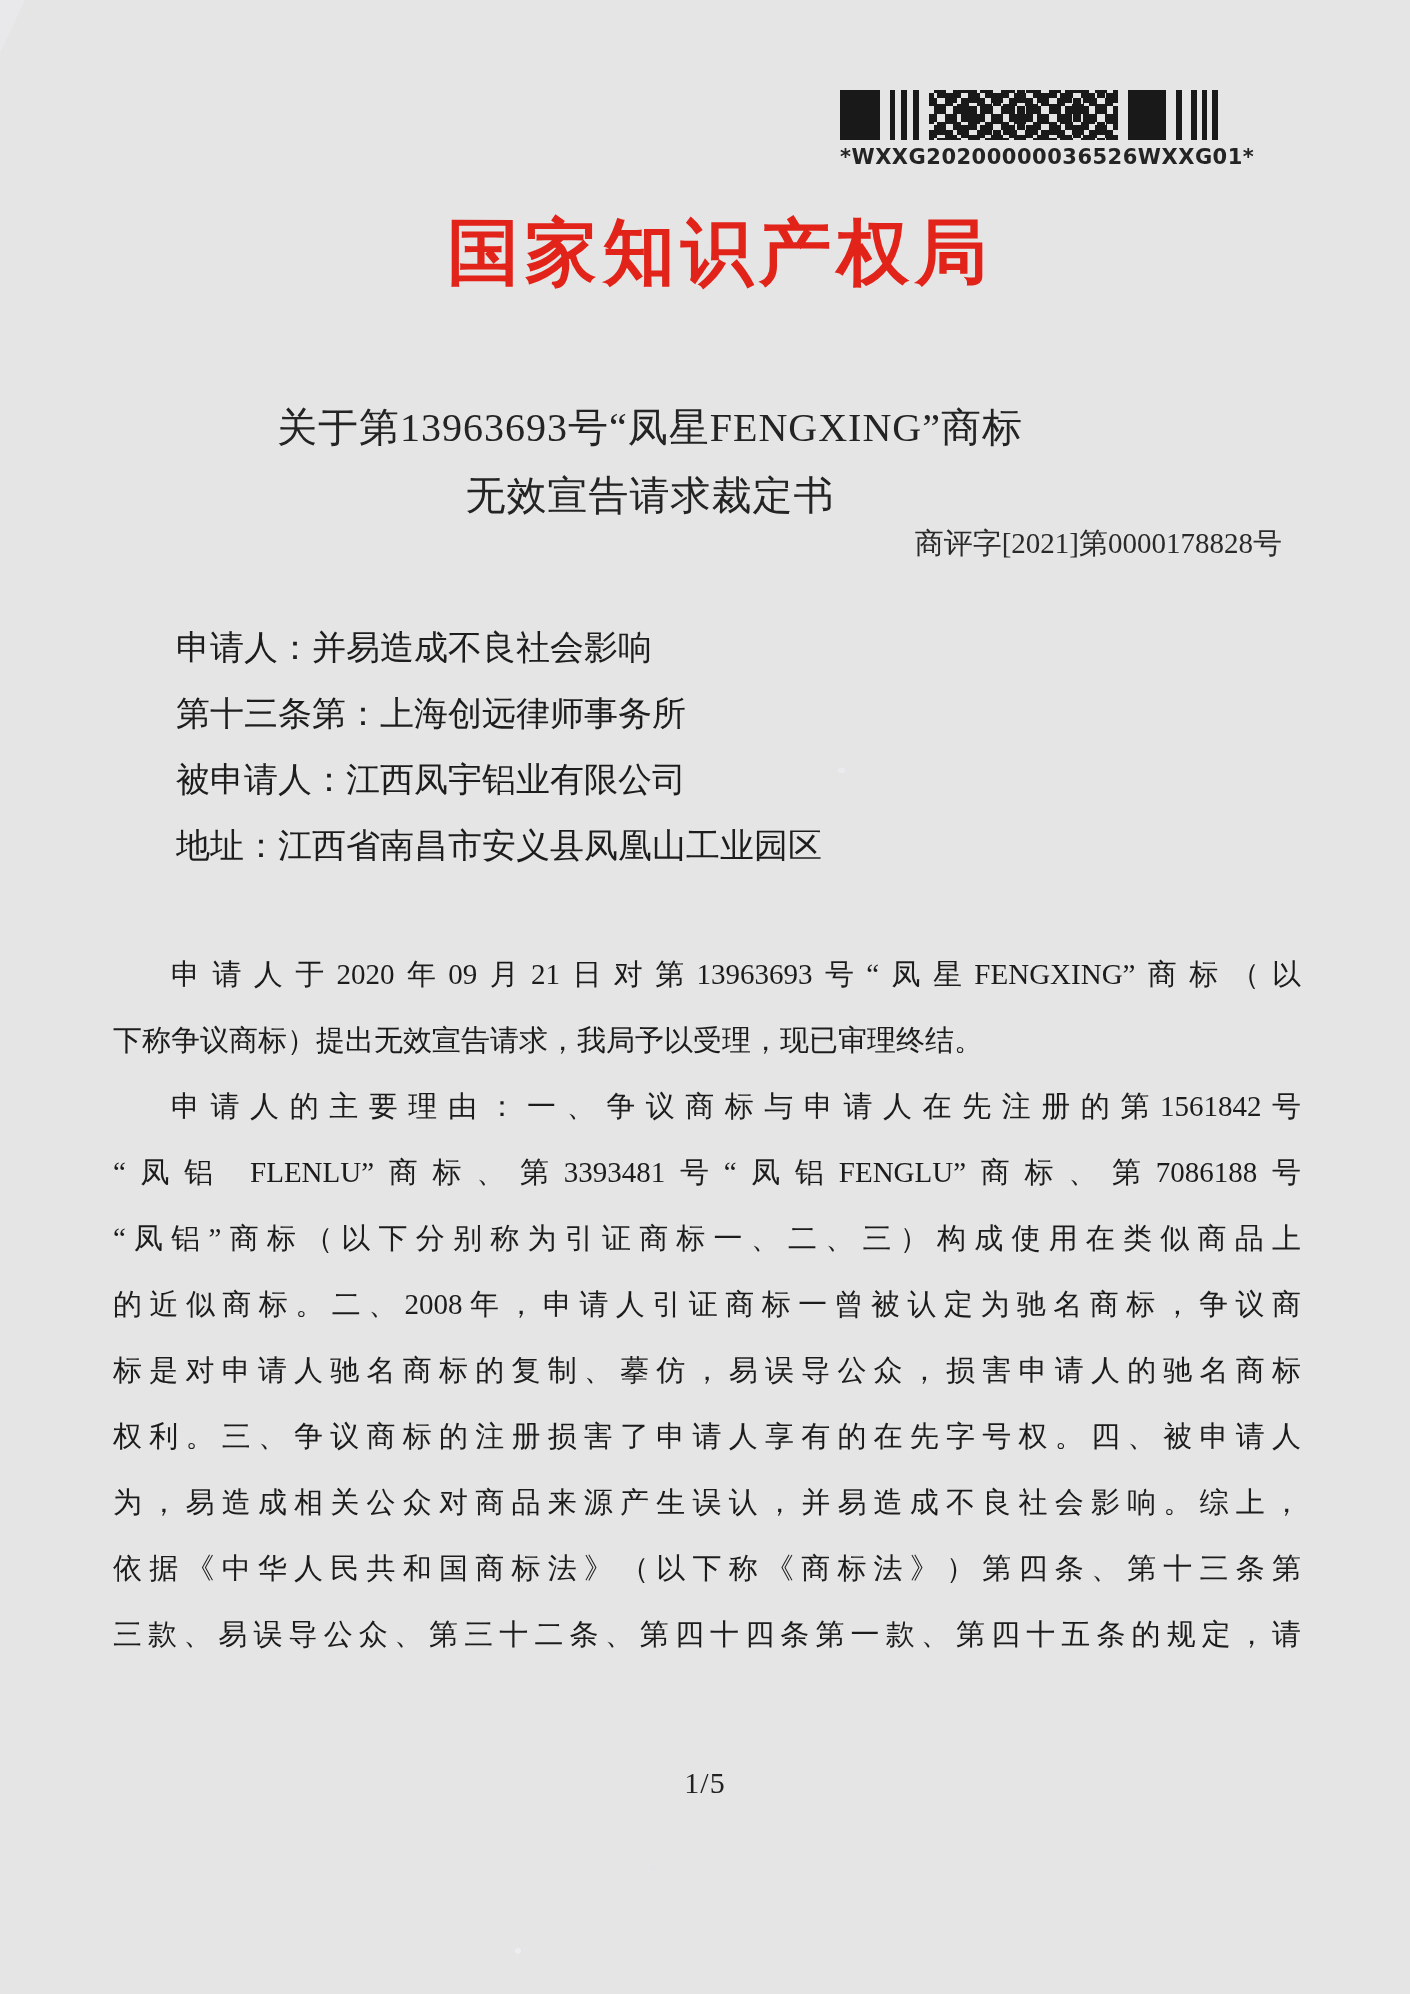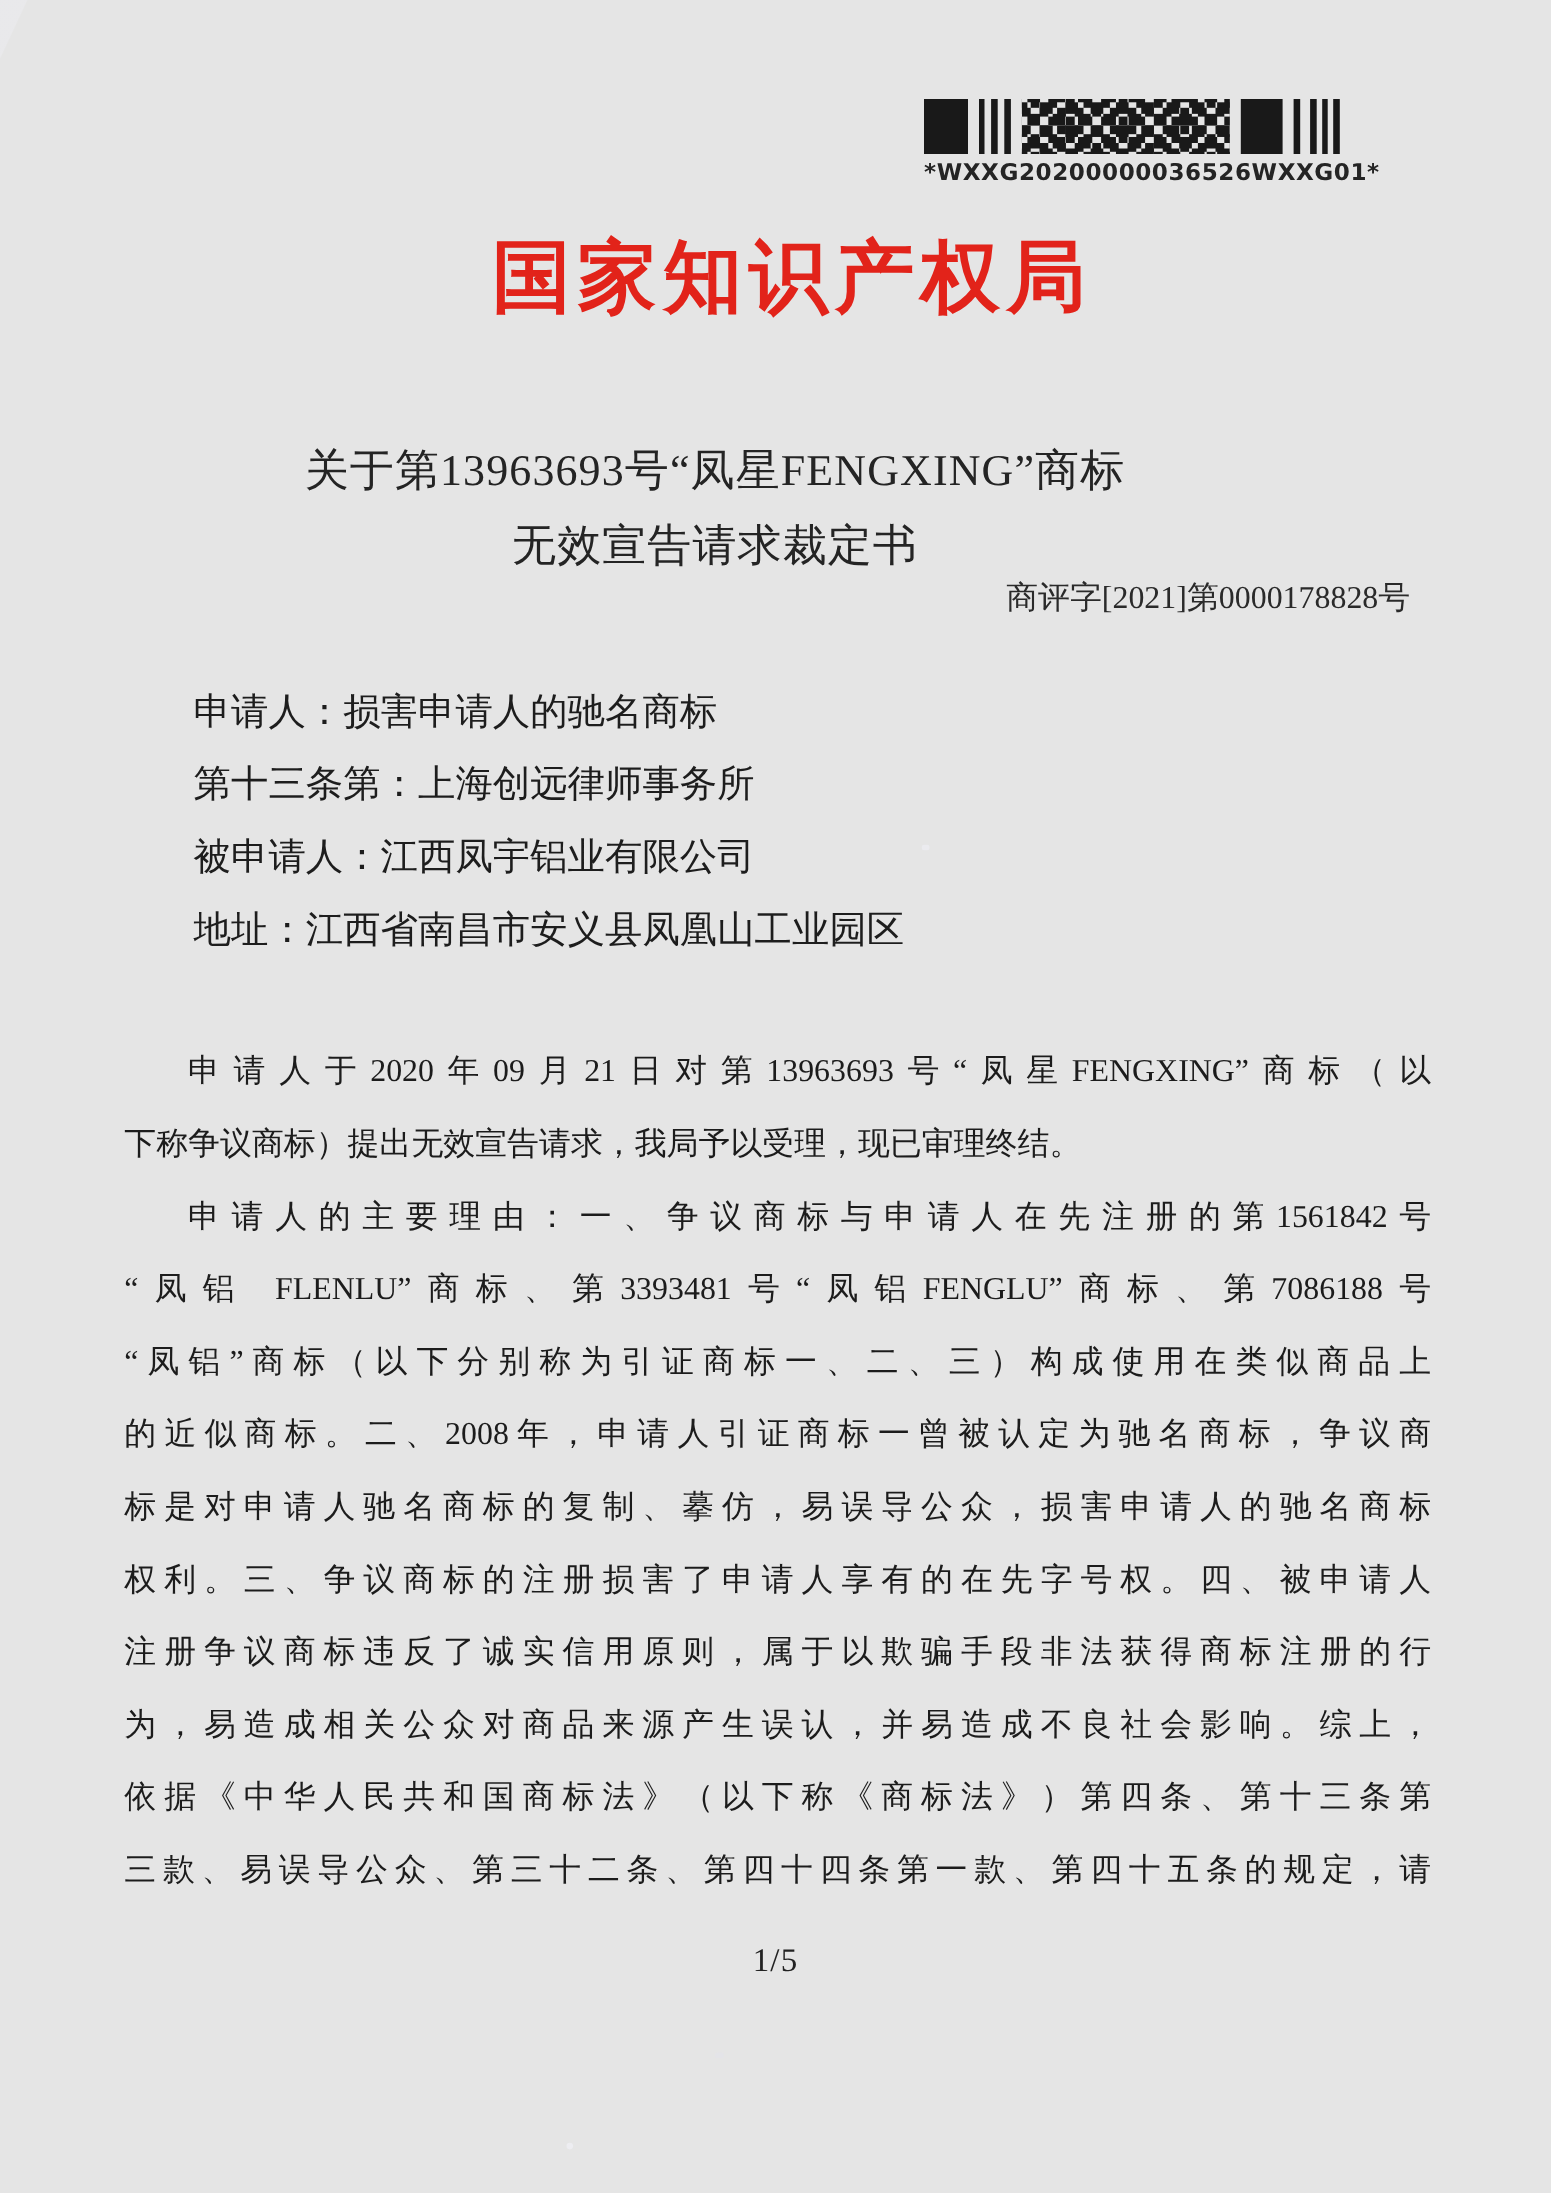--- a/index.html
+++ b/index.html
@@ -110,36 +110,35 @@
 
   <div class="org-title">国家知识产权局</div>
 
   <div class="doc-title-wrap">
     <div class="doc-title l1">关于第13963693号“凤星FENGXING”商标</div>
     <div class="doc-title l2">无效宣告请求裁定书</div>
   </div>
   <div class="ref-no">商评字[2021]第0000178828号</div>
 
   <div class="parties">
-    <div class="party-line">申请人：损害申请人的驰名商标</div>
+    <div class="party-line">申请人：并易造成不良社会影响</div>
     <div class="party-line">第十三条第：上海创远律师事务所</div>
     <div class="party-line">被申请人：江西凤宇铝业有限公司</div>
     <div class="party-line">地址：江西省南昌市安义县凤凰山工业园区</div>
   </div>
 
   <div class="body-text">
     <div class="bline indent">申请人于2020年09月21日对第13963693号“凤星FENGXING”商标（以</div>
     <div class="bline end">下称争议商标）提出无效宣告请求，我局予以受理，现已审理终结。</div>
     <div class="bline indent">申请人的主要理由：一、争议商标与申请人在先注册的第1561842号</div>
     <div class="bline">“凤铝 FLENLU”商标、第3393481号“凤铝FENGLU”商标、第7086188号</div>
     <div class="bline">“凤铝”商标（以下分别称为引证商标一、二、三）构成使用在类似商品上</div>
     <div class="bline">的近似商标。二、2008年，申请人引证商标一曾被认定为驰名商标，争议商</div>
     <div class="bline">标是对申请人驰名商标的复制、摹仿，易误导公众，损害申请人的驰名商标</div>
     <div class="bline">权利。三、争议商标的注册损害了申请人享有的在先字号权。四、被申请人</div>
-    <div class="bline">注册争议商标违反了诚实信用原则，属于以欺骗手段非法获得商标注册的行</div>
     <div class="bline">为，易造成相关公众对商品来源产生误认，并易造成不良社会影响。综上，</div>
     <div class="bline">依据《中华人民共和国商标法》（以下称《商标法》）第四条、第十三条第</div>
     <div class="bline">三款、易误导公众、第三十二条、第四十四条第一款、第四十五条的规定，请</div>
   </div>
 
   <div class="page-number">1/5</div>
 
   <div class="artifact art-corner"></div>
   <div class="artifact art-speck1"></div>
   <div class="artifact art-speck2"></div>

